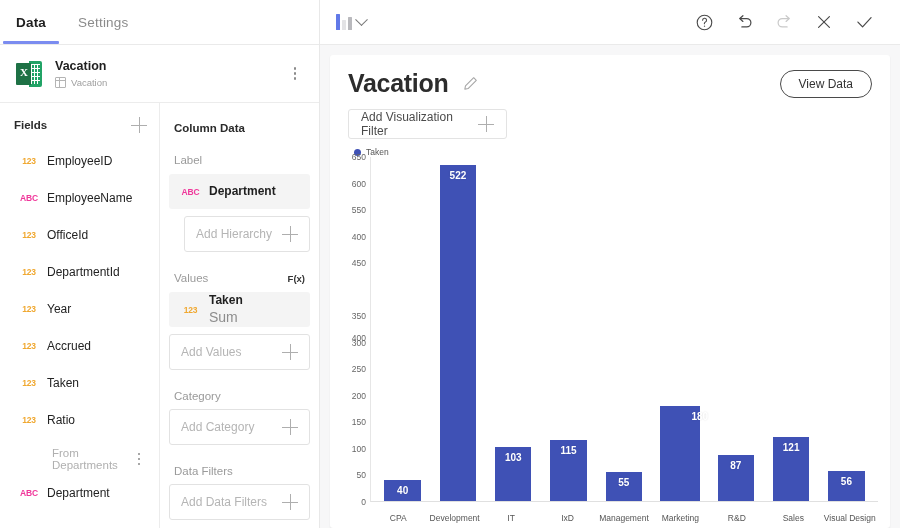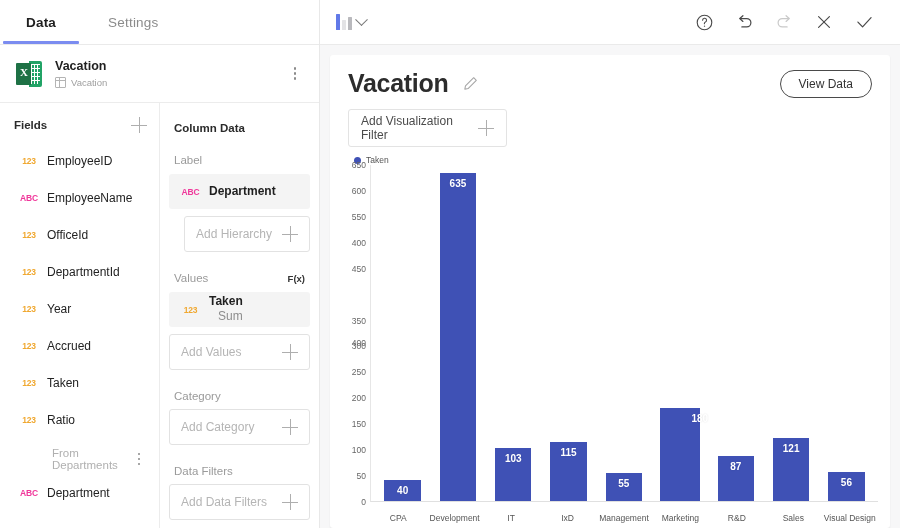--- a/index.html
+++ b/index.html
@@ -20,21 +20,21 @@
     position: relative;
   }
   .tabs {
     height: 45px; display: flex; align-items: flex-end;
     border-bottom: 1px solid #eaeaea; background: #fff;
     padding-left: 0;
   }
   .tab {
     height: 44px; display: flex; align-items: center; justify-content: center;
     font-size: 13.5px; color: #8b8b8b; cursor: pointer;
-    padding: 0 26px; position: relative; letter-spacing: .2px;
+    padding: 0 16px; position: relative; letter-spacing: .2px;
   }
   .tab.active { color: #1f1f1f; font-weight: 700; }
   .tab.active::after {
     content: ""; position: absolute; left: 3px; right: 3px; bottom: 0;
     height: 3px; background: #7b8cf0; border-radius: 1px;
   }
 
   .file-row {
     height: 58px; display: flex; align-items: center;
     padding: 0 14px 0 16px; border-bottom: 1px solid #ececec;
@@ -133,21 +133,21 @@
   }
   .sect-label .fx { margin-left: auto; font-size: 9.5px; font-weight: 700; color: #333; }
   .chip {
     margin: 8px 9px 0 9px; background: #f4f4f4; border-radius: 3px;
     height: 35px; display: flex; align-items: center; padding: 0 12px; gap: 9px;
     cursor: pointer;
   }
   .chip .ftype { width: 19px; flex: 0 0 19px; }
   .chip-text { display: flex; flex-direction: column; line-height: 1.15; }
   .chip-name { font-size: 12px; font-weight: 700; color: #1f1f1f; }
-  .chip-sub { font-size: 12px; color: #8d8d8d; margin-top: 1px; text-align: right; }
+  .chip-sub { font-size: 14px; color: #8d8d8d; margin-top: 1px; }
   .dropzone {
     margin: 7px 9px 0 9px; border: 1px solid #e2e2e2; border-radius: 3px;
     height: 36px; display: flex; align-items: center; padding: 0 11px;
     cursor: pointer; background: #fff;
   }
   .dropzone.indent { margin-left: 24px; }
   .dropzone .dz-text { font-size: 12px; color: #b5b5b5; flex: 1; }
 
   
   .right-panel {
@@ -185,21 +185,21 @@
   .chart-head { display: flex; align-items: center; padding: 14px 18px 0 18px; }
   .chart-title { font-size: 25px; font-weight: 700; color: #2c2c2c; letter-spacing: -0.3px; }
   .pencil { margin-left: 14px; cursor: pointer; display: flex; align-items: center; }
   .view-data-btn {
     margin-left: auto; border: 1px solid #4a4a4a; border-radius: 16px;
     height: 27px; padding: 13px 18px; display: flex; align-items: center;
     font-size: 12px; color: #333; background: #fff; cursor: pointer;
   }
   .filter-btn {
     margin: 11px 0 0 18px; border: 1px solid #e3e3e3; border-radius: 3px;
-    height: 38px; padding: 0 12px; display: flex; align-items: center;
+    height: 30px; padding: 0 12px; display: flex; align-items: center;
     font-size: 12px; color: #4b4b4b; background: #fff; cursor: pointer;
     width: 159px; gap: 8px;
   }
   .filter-btn .lbl { flex: 1; }
 
   .legend { display: flex; align-items: center; gap: 5px; margin: 8px 0 0 24px; }
   .legend .dot { width: 7px; height: 7px; border-radius: 50%; background: #3f51b5; }
   .legend .lg-text { font-size: 8.5px; color: #555; }
 
   .plot-wrap { flex: 1; display: flex; min-height: 0; padding: 0 12px 6px 6px; }
@@ -469,21 +469,21 @@
           </div>
         <div class="plot">
           <div class="bars-area" id="bars">
               <div class="bar-col">
                 <div class="bar" style="height: 6.15385%; background: rgb(63, 81, 181);">
                   <span class="v">40</span>
                 </div>
               </div>
               <div class="bar-col">
                 <div class="bar" style="height: 97.6923%; background: rgb(63, 81, 181);">
-                  <span class="v">635</span>
+                  <span class="v">522</span>
                 </div>
               </div>
               <div class="bar-col">
                 <div class="bar" style="height: 15.8462%; background: rgb(63, 81, 181);">
                   <span class="v">103</span>
                 </div>
               </div>
               <div class="bar-col">
                 <div class="bar" style="height: 17.6923%; background: rgb(63, 81, 181);">
                   <span class="v">115</span>

